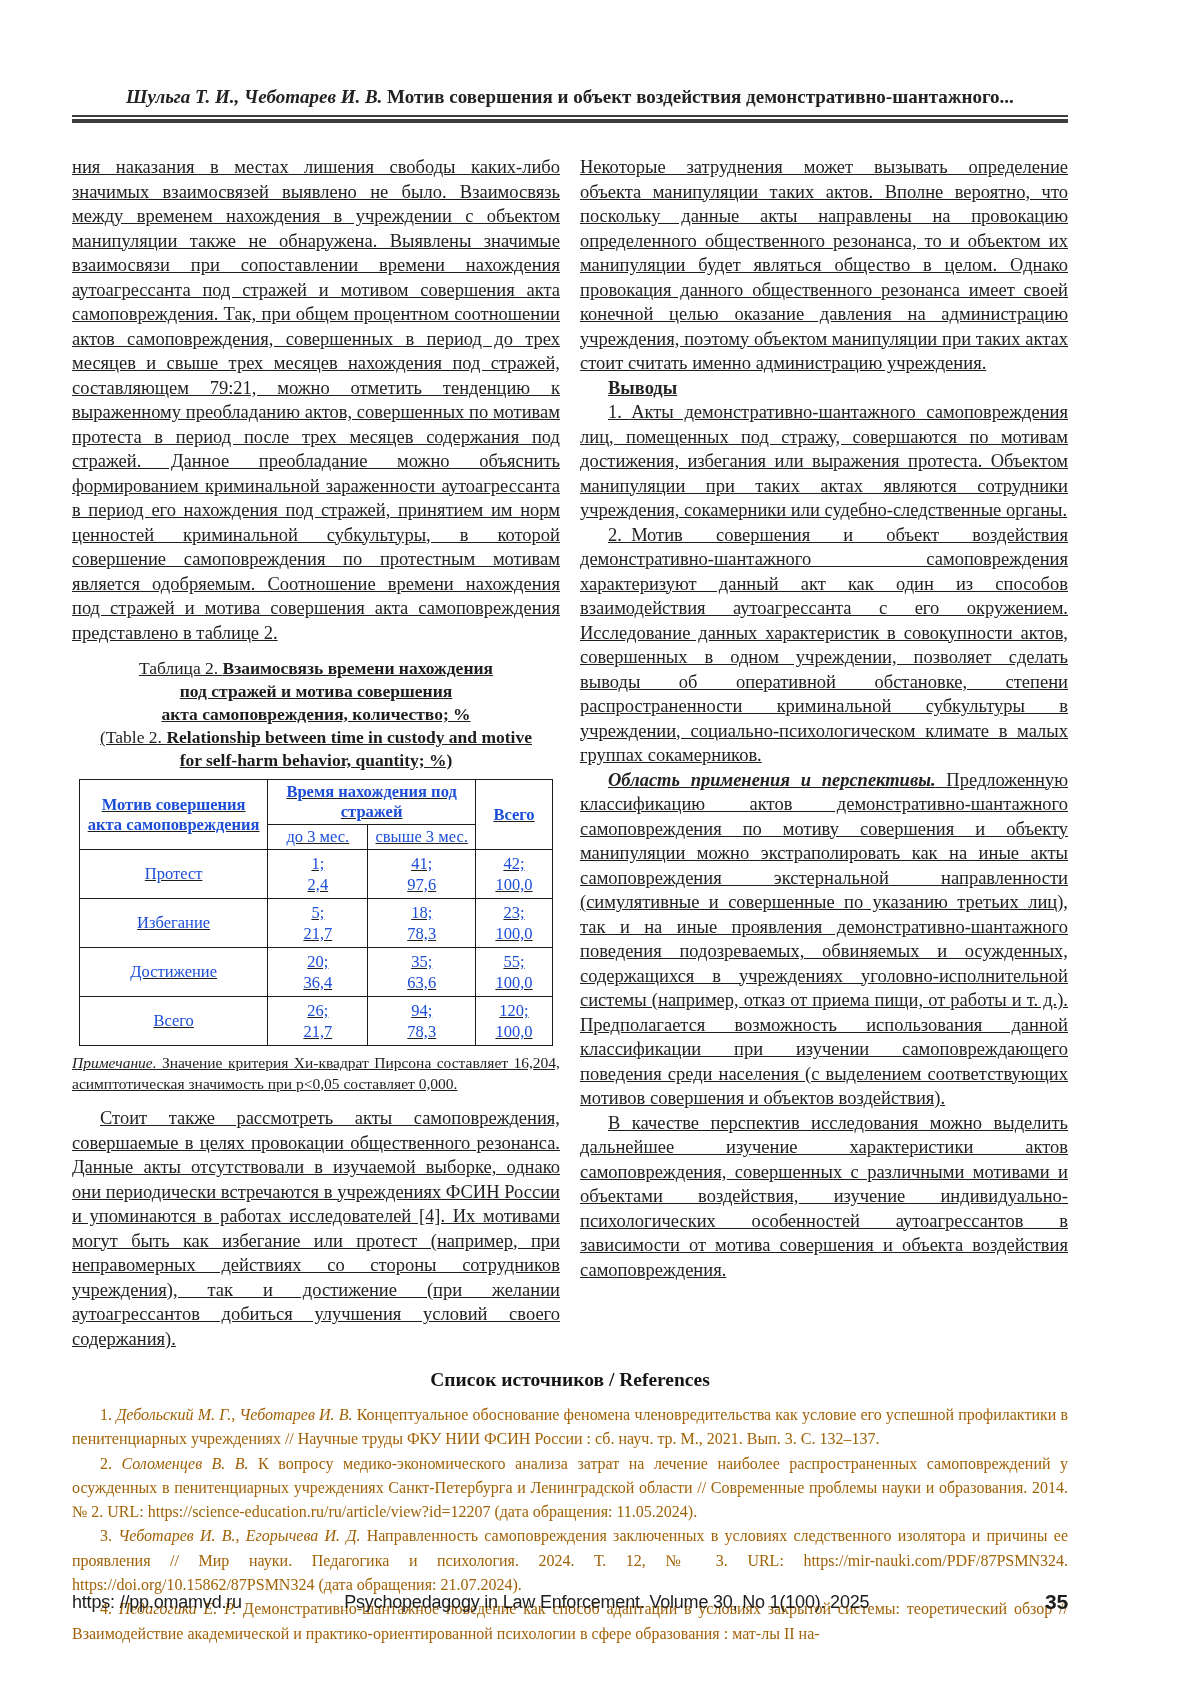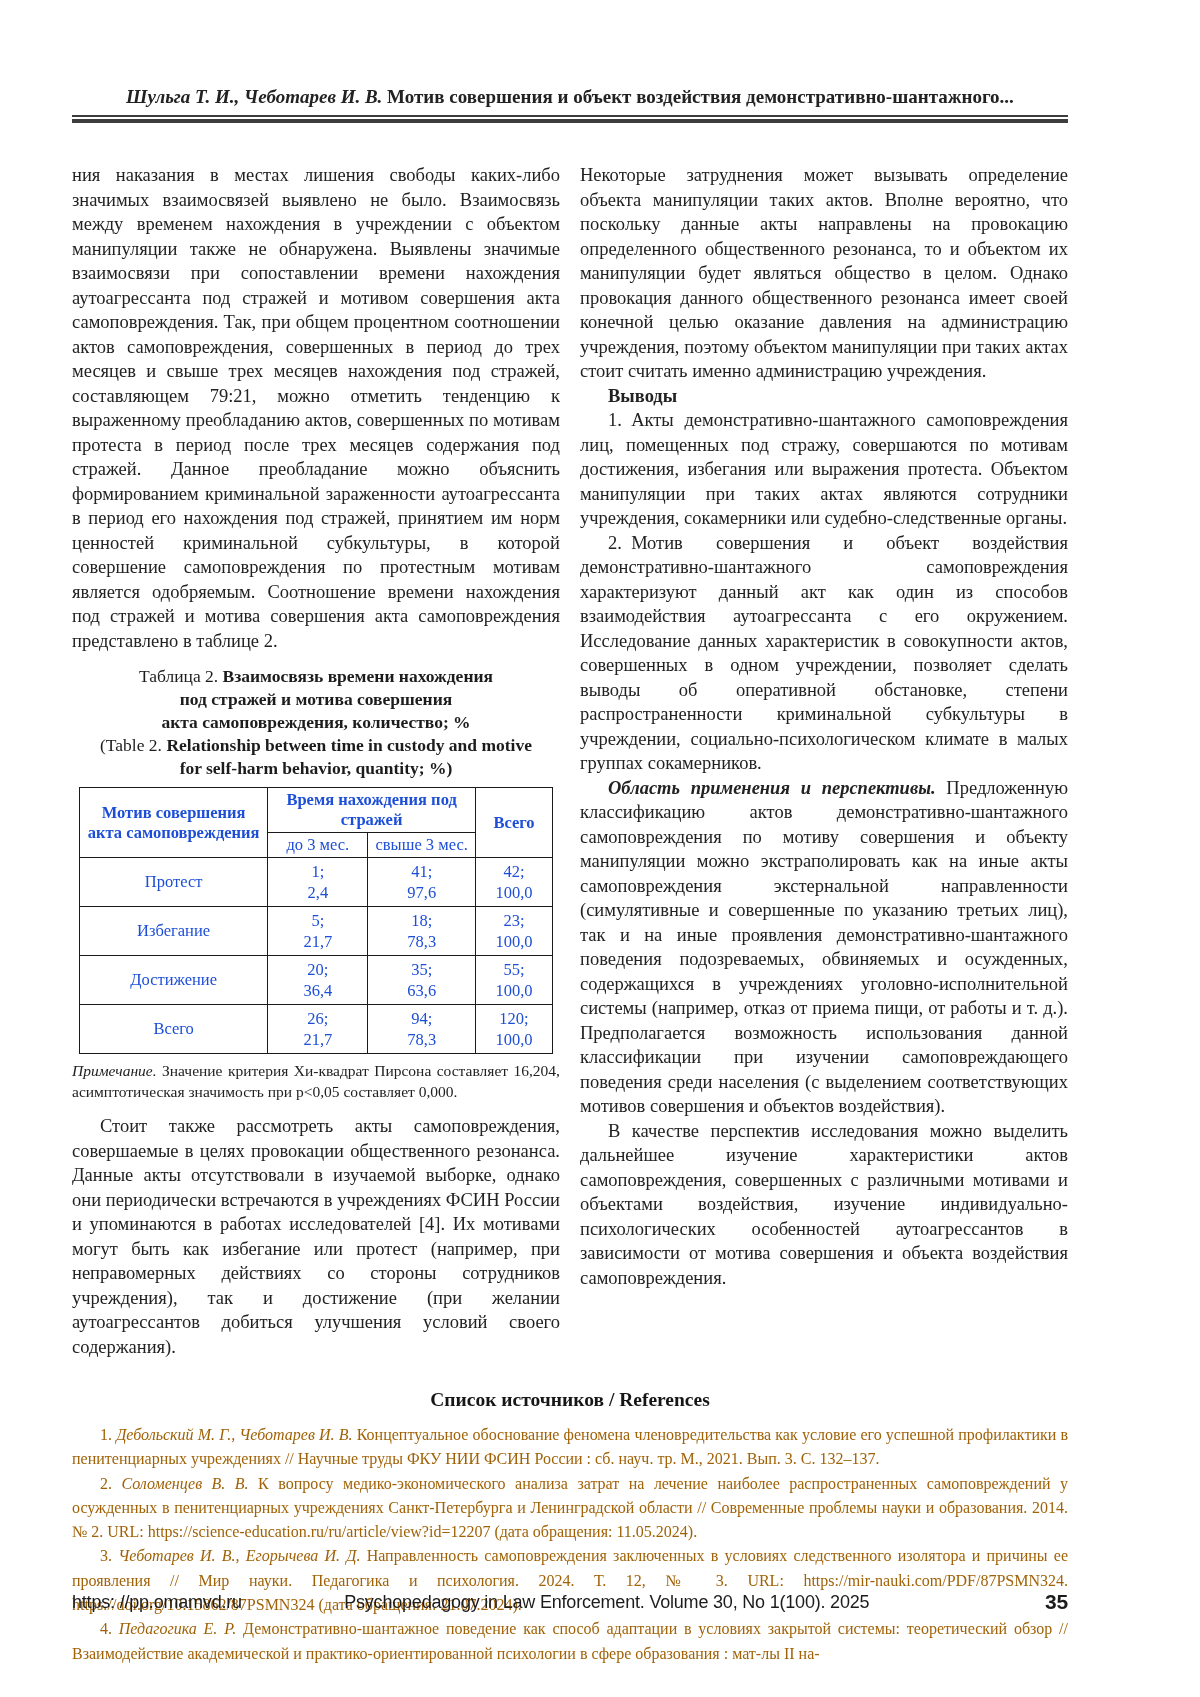--- a/index.html
+++ b/index.html
@@ -19,21 +19,21 @@
     width: 996px;
   }
   
   .running-head { text-align: center; white-space: nowrap; font-size: 19px; color: #222; }
   .rh-authors { font-weight: bold; font-style: italic; }
   .rh-title { font-weight: bold; text-align: center; }
   .rule-thin  { border-top: 2px solid #3d3d3d; margin-top: 7px; }
   .rule-thick { border-top: 4px solid #3d3d3d; margin-top: 2px; }
 
   
-  .columns { display: flex; gap: 20px; margin-top: 40px; }
+  .columns { display: flex; gap: 20px; margin-top: 32px; text-decoration: underline; }
   .col { width: 488px; }
   .body-p {
     margin: 0;
     font-size: 18.5px;
     line-height: 24.5px;
     text-align: justify;
     hyphens: auto;
     -webkit-hyphens: auto;
     color: #222;
   }
@@ -81,21 +81,21 @@
     font-size: 15.5px;
     line-height: 20.5px;
     text-align: justify;
     color: #222;
   }
   .note .note-lead { font-style: italic; }
 
   .after-table { margin-top: 12px; }
 
   
-  .refs { margin-top: 30px; }
+  .refs { margin-top: 18px; }
   .refs-heading {
     text-align: center;
     font-weight: bold;
     font-size: 19.5px;
     color: #161616;
     margin: 0 0 12px 0;
   }
   .ref {
     margin: 0;
     font-size: 16px;

